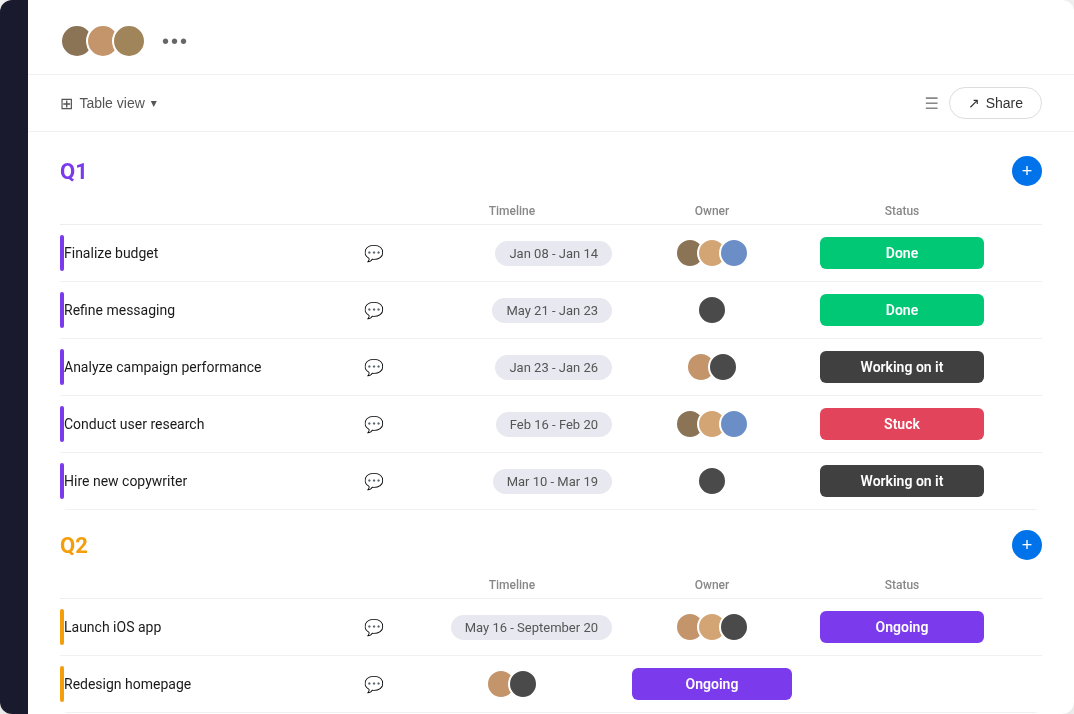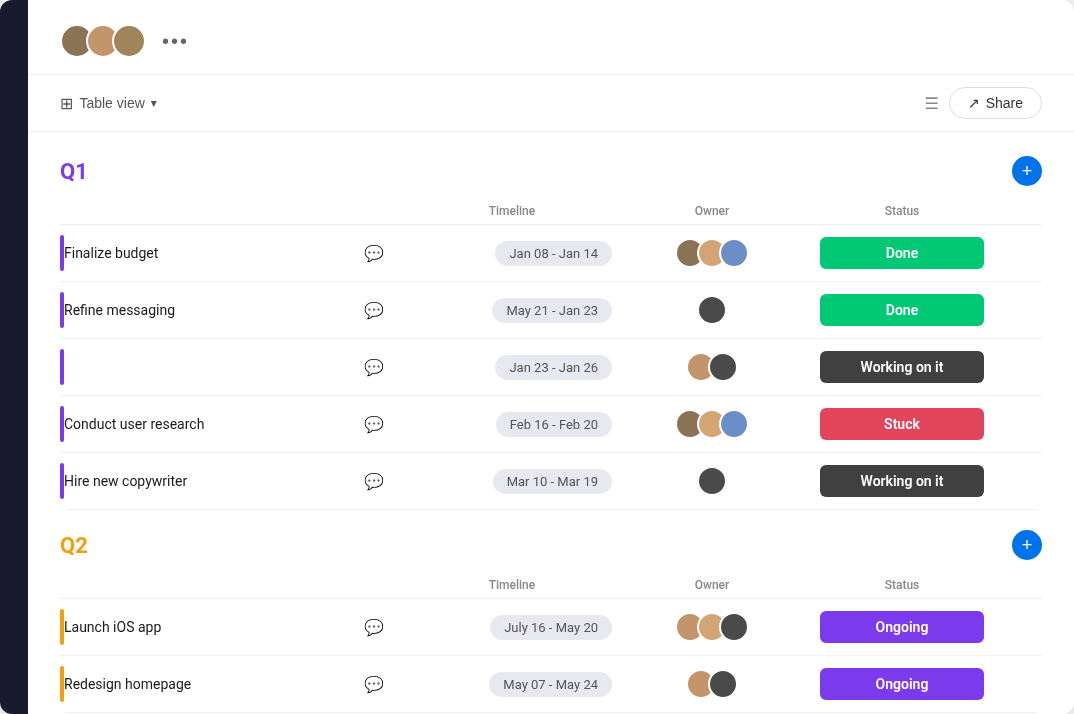--- a/index.html
+++ b/index.html
@@ -387,20 +387,21 @@
             </div>
             <div class="status-cell">
               <div class="status-badge status-done">Done</div>
             </div>
             <div class="extra-cell"></div>
           </div>
 
           <div class="table-row">
             <div class="task-cell">
               <div class="task-left-border border-purple"></div>
+              <span class="task-name">Analyze campaign performance</span>
               <span class="comment-icon">💬</span>
             </div>
             <div class="timeline-cell">
               <div class="timeline-pill">Jan 23 - Jan 26</div>
             </div>
             <div class="owner-cell">
               <div class="owner-avatars">
                 <div class="owner-avatar oa5"></div>
                 <div class="owner-avatar oa4"></div>
               </div>
@@ -470,44 +471,41 @@
             <div class="col-label"></div>
           </div>
 
           <div class="table-row">
             <div class="task-cell">
               <div class="task-left-border border-orange"></div>
               <span class="task-name">Launch iOS app</span>
               <span class="comment-icon">💬</span>
             </div>
             <div class="timeline-cell">
-              <div class="timeline-pill">July 16 - May 20</div>
+              <div class="timeline-pill">May 16 - September 20</div>
             </div>
             <div class="owner-cell">
               <div class="owner-avatars">
                 <div class="owner-avatar oa5"></div>
                 <div class="owner-avatar oa2"></div>
                 <div class="owner-avatar oa4"></div>
               </div>
             </div>
             <div class="status-cell">
               <div class="status-badge status-ongoing">Ongoing</div>
             </div>
             <div class="extra-cell"></div>
           </div>
 
           <div class="table-row">
             <div class="task-cell">
               <div class="task-left-border border-orange"></div>
               <span class="task-name">Redesign homepage</span>
               <span class="comment-icon">💬</span>
             </div>
-            <div class="timeline-cell">
-              <div class="timeline-pill">May 07 - May 24</div>
-            </div>
             <div class="owner-cell">
               <div class="owner-avatars">
                 <div class="owner-avatar oa5"></div>
                 <div class="owner-avatar oa4"></div>
               </div>
             </div>
             <div class="status-cell">
               <div class="status-badge status-ongoing">Ongoing</div>
             </div>
             <div class="extra-cell"></div>

